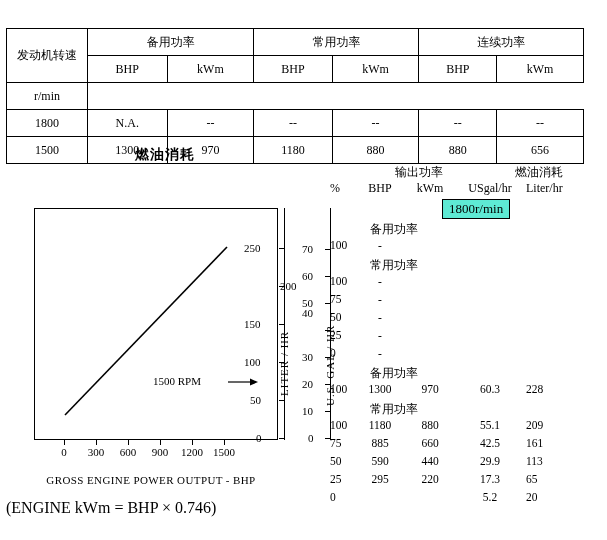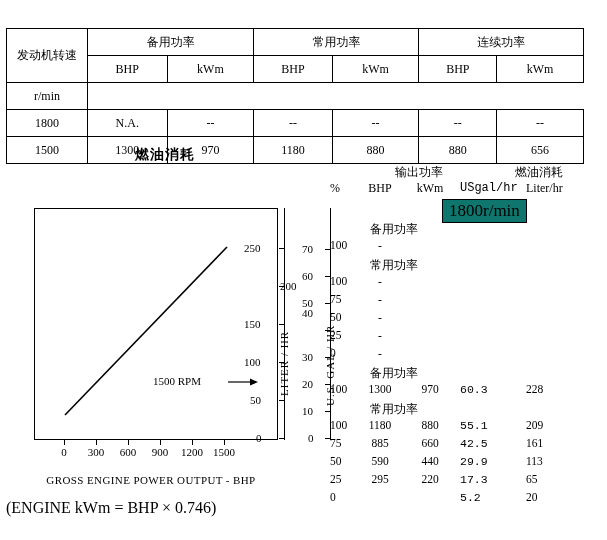--- a/index.html
+++ b/index.html
@@ -201,30 +201,30 @@
   .g2 {
     position: absolute;
     left: 150px;
     width: 118px;
     text-align: center;
     font-size: 12px;
   }
   .c-pct   { position: absolute; left: 0px;   width: 24px;  text-align: left; }
   .c-bhp   { position: absolute; left: 26px;  width: 48px;  text-align: center; }
   .c-kwm   { position: absolute; left: 78px;  width: 44px;  text-align: center; }
-  .c-usgal { position: absolute; left: 130px; width: 60px;  text-align: left; font-family: Liberation Mono, monospace; }
+  .c-usgal { position: absolute; left: 130px; width: 60px;  text-align: center; }
   .c-liter { position: absolute; left: 196px; width: 64px;  text-align: left; }
   .hdr-txt { font-size: 12px; }
   .rpm-box {
     position: absolute;
     left: 112px;
     border: 1px solid #000;
     padding: 1px 6px;
-    font-size: 17px;
-    background: #0f766e;
+    font-size: 13px;
+    background: #5eead4;
   }
   .sec-label {
     position: absolute;
     left: 40px;
     font-size: 12px;
   }
 </style>
 </head>
 <body>
 

